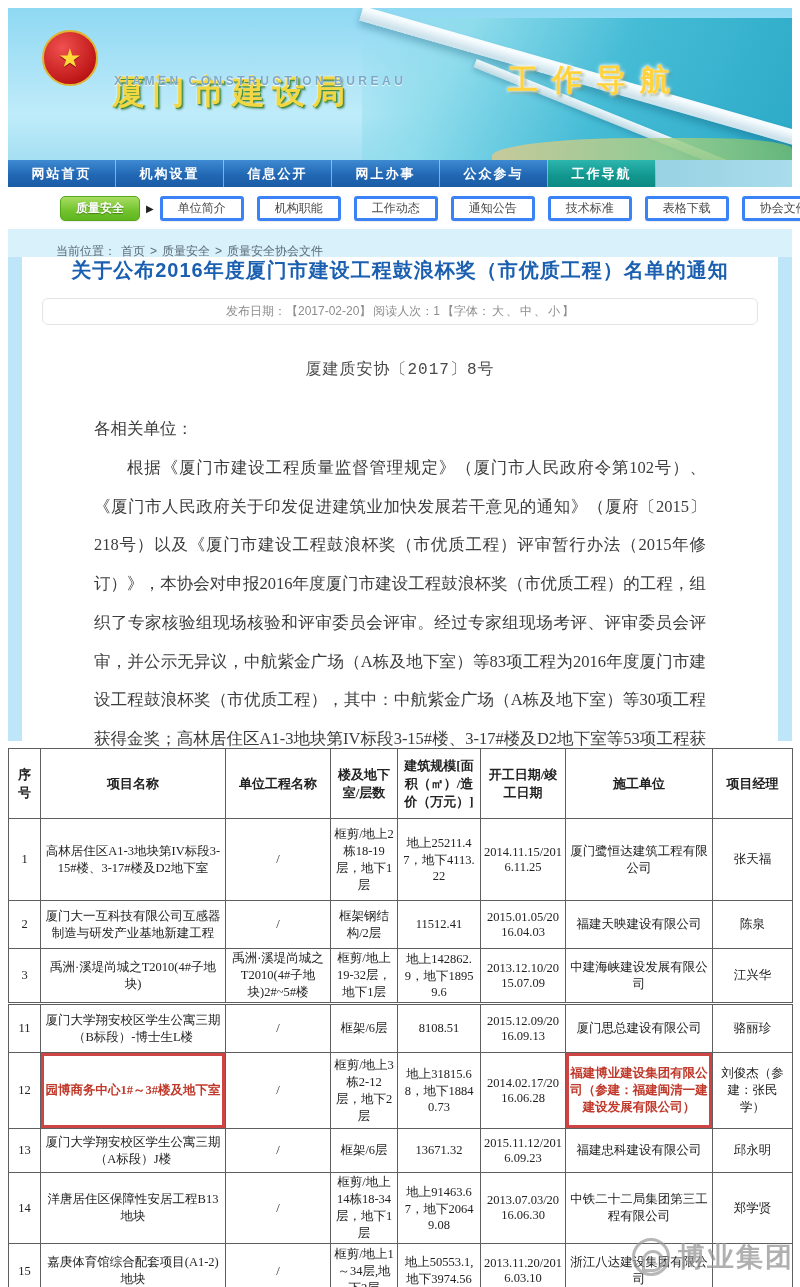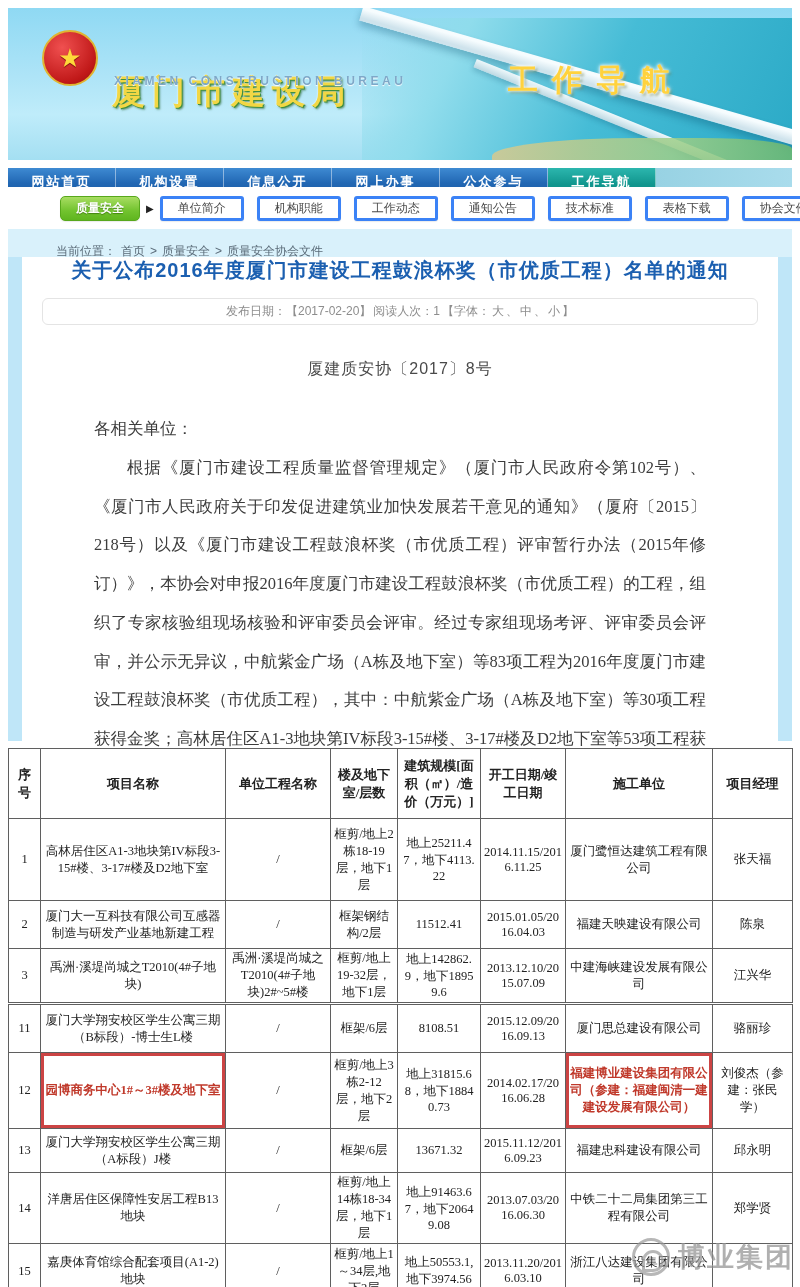--- a/index.html
+++ b/index.html
@@ -25,21 +25,21 @@
             border:2px solid #e0b430; display:flex; align-items:center; justify-content:center;
             color:#ffd83a; font-size:26px; text-shadow:0 1px 1px #7a0d0d; }
   .site-name { position:absolute; left:104px; top:24px; font-size:33px; font-weight:bold; letter-spacing:7px;
                color:#f2d744; text-shadow:1px 1px 0 #3f8f3f, 2px 2px 2px rgba(30,90,30,.55), 0 0 2px #fff;margin-top:38px; }
   .site-name-en { position:absolute; left:106px; top:66px; font-size:12px; font-weight:bold; letter-spacing:3.5px;
                   color:#7ea8c8; text-shadow:0 1px 1px #fff; }
   .banner-slogan { position:absolute; left:500px; top:52px; font-size:30px; font-weight:bold; letter-spacing:14px;
                    color:#ffd23e; text-shadow:0 0 3px #fff, 0 0 5px #fff, 2px 2px 3px rgba(60,90,30,.6); }
 
   
-  .nav { position:absolute; left:8px; top:168px; width:784px; height:27px; display:flex;
+  .nav { position:absolute; left:8px; top:160px; width:784px; height:27px; display:flex;
          background:linear-gradient(90deg,#79b879 0%,#a9d8c2 35%,#86c8da 65%,#a9dcec 100%); }
   .nav-tab { width:108px; height:27px; display:flex; align-items:center; justify-content:center;
              font-size:13px; font-weight:bold; color:#fff; cursor:pointer; letter-spacing:2px;
              background:linear-gradient(180deg,#3e8ad2 0%,#2268b4 55%,#1b5ba5 100%);
              border-right:1px solid rgba(255,255,255,.45); }
   .nav-tab.active { background:linear-gradient(180deg,#2cb6ae 0%,#11968e 60%,#0c8a84 100%); }
 
   
   .subnav { position:absolute; left:8px; top:187px; width:784px; height:42px; background:#fff;
             display:flex; align-items:center; padding-left:52px; }
@@ -59,21 +59,21 @@
 
   
   .content { position:absolute; left:8px; top:257px; width:784px; height:484px; background:#bfe6f8; }
   .sheet { position:absolute; left:14px; top:0; width:756px; height:484px; background:#fff; }
   .art-title { text-align:center; font-size:20px; font-weight:bold; color:#1b5fb0; letter-spacing:1px; }
   .meta-box { margin:14px 20px 0 20px; height:27px; border:1px solid #e4e4e4; border-radius:6px;
               display:flex; align-items:center; justify-content:center; font-size:12px; color:#8d8d8d; }
   .meta-box span { margin:0 1px; }
   .meta-box .fontsize { cursor:pointer; }
   .doc-number { text-align:center; margin-top:34px; font-size:16px; color:#4a4a4a;
-                font-family:Liberation Sans, sans-serif; letter-spacing:1px; }
+                font-family:Liberation Mono, monospace; letter-spacing:1px; }
   .body-text { margin:30px 72px 0 72px; font-family:"Liberation Serif", serif; font-size:16.5px;
                color:#3c3c3c; line-height:2.35; text-align:justify; }
   .body-text .salutation { text-indent:0; }
   .body-text p.para { text-indent:2em; }
 
   
   table.award { position:absolute; left:8px; top:748px; width:784px; border-collapse:collapse;
                 background:#fff; font-family:"Liberation Serif", serif; font-size:12.5px; color:#222;
                 table-layout:fixed; }
   table.award th, table.award td { border:1px solid #5f5f5f; text-align:center; vertical-align:middle;

